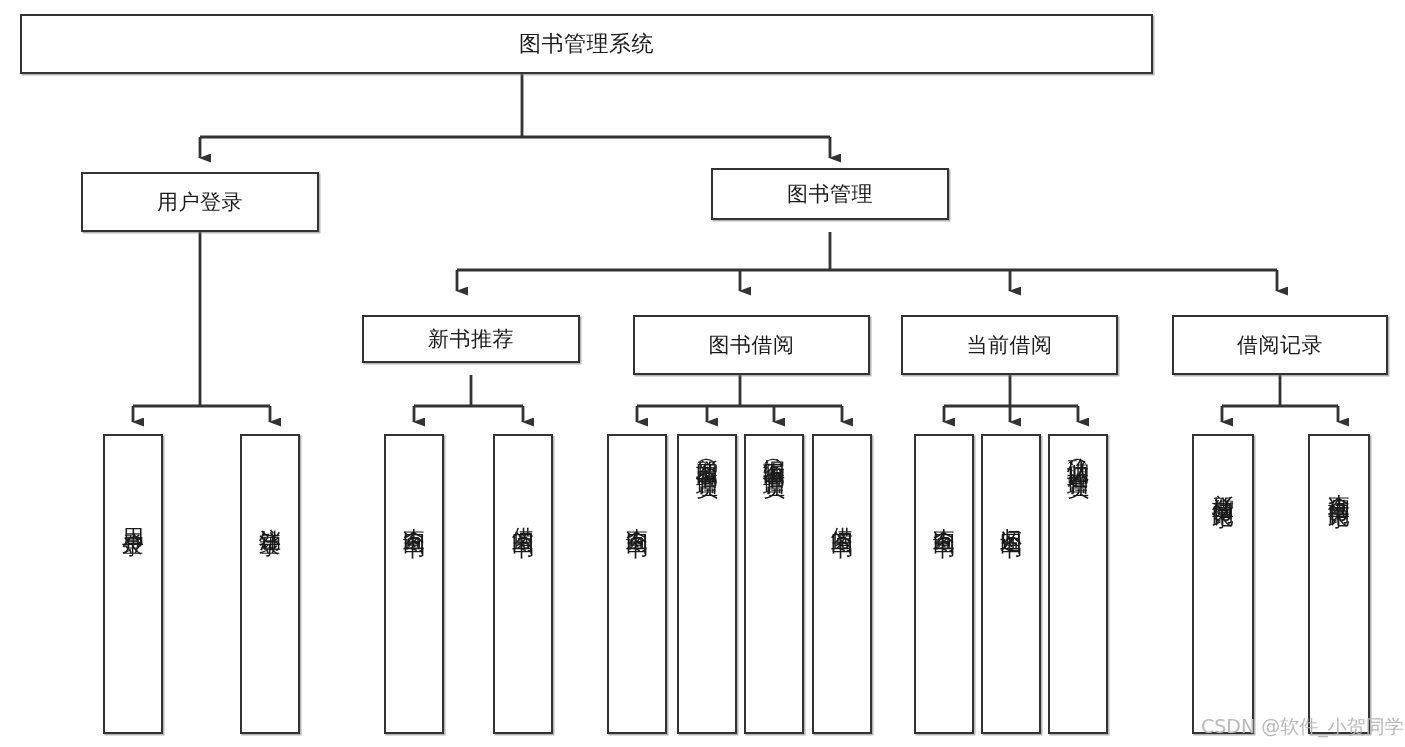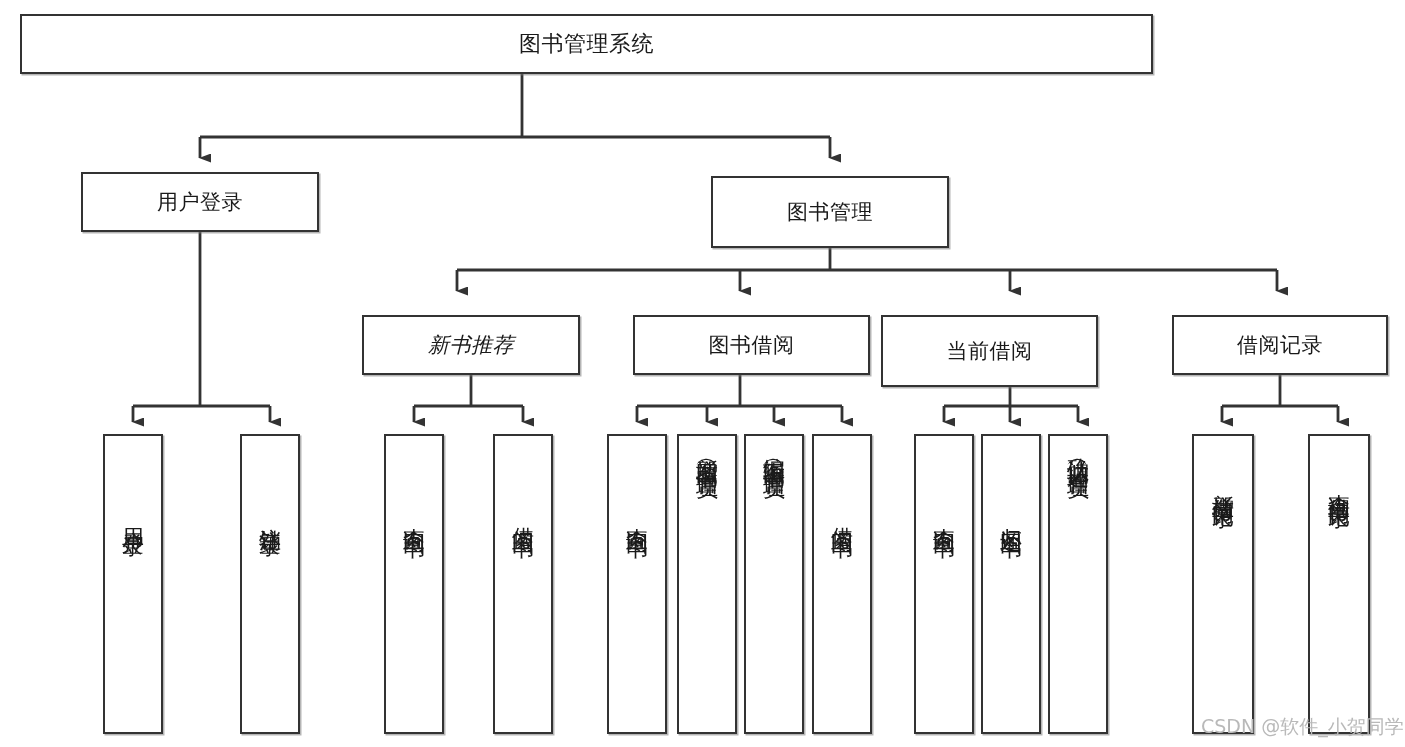--- a/index.html
+++ b/index.html
@@ -133,31 +133,31 @@
     </g>
   </svg>
 
   <div class="node root h" style="left:20px; top:14px; width:1133px; height:60px;">
     <span class="label">图书管理系统</span>
   </div>
 
   <div class="node h" style="left:81px; top:172px; width:238px; height:60px;">
     <span class="label">用户登录</span>
   </div>
-  <div class="node h" style="left:711px; top:176px; width:238px; height:72px;">
+  <div class="node h" style="left:711px; top:168px; width:238px; height:52px;">
     <span class="label">图书管理</span>
   </div>
 
-  <div class="node h" style="left:362px; top:315px; width:218px; height:60px;font-style:italic;">
+  <div class="node h" style="left:362px; top:315px; width:218px; height:48px;">
     <span class="label">新书推荐</span>
   </div>
   <div class="node h" style="left:633px; top:315px; width:237px; height:60px;">
     <span class="label">图书借阅</span>
   </div>
-  <div class="node h" style="left:881px; top:315px; width:217px; height:72px;">
+  <div class="node h" style="left:901px; top:315px; width:217px; height:60px;">
     <span class="label">当前借阅</span>
   </div>
   <div class="node h" style="left:1172px; top:315px; width:216px; height:60px;">
     <span class="label">借阅记录</span>
   </div>
 
   <div class="node v mid" style="left:103px; top:434px; width:60px; height:300px;">
     <span class="label">用户登录</span>
   </div>
   <div class="node v mid" style="left:240px; top:434px; width:60px; height:300px;">

